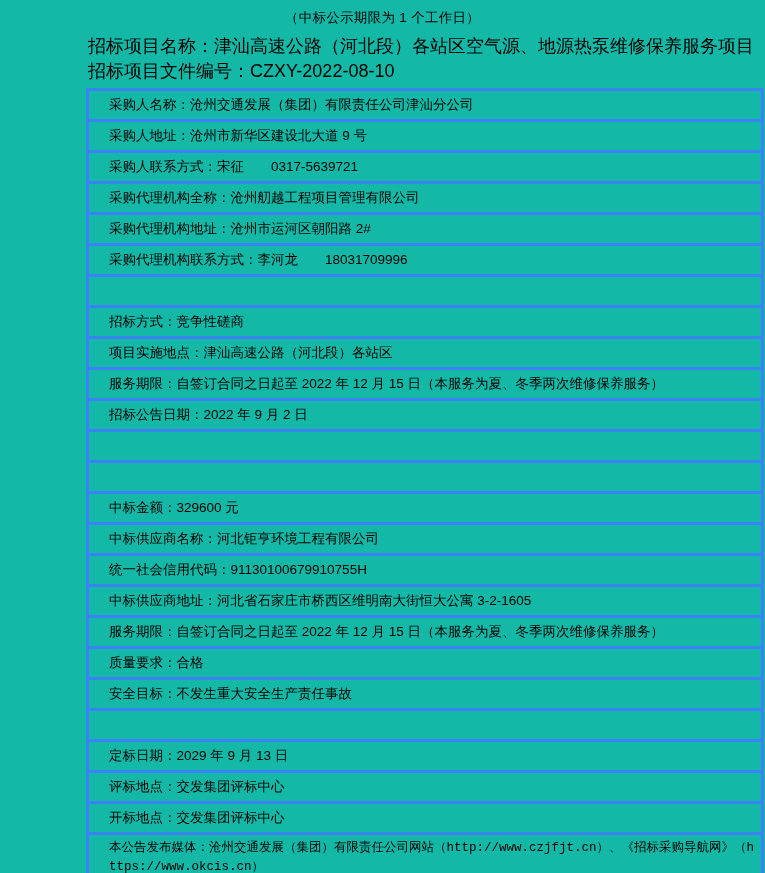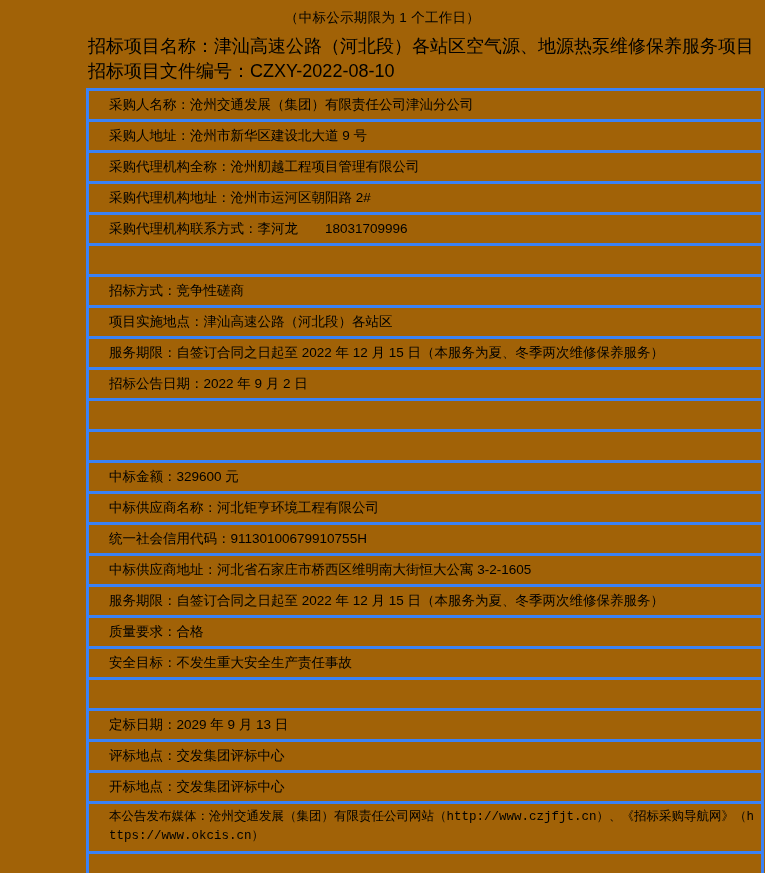--- a/index.html
+++ b/index.html
@@ -12,21 +12,21 @@
     height: 873px;
     font-family: "Liberation Sans", sans-serif;
     color: #000000;
     font-size: 13.5px;
   }
   .page {
     width: 765px;
     height: 873px;
     box-sizing: border-box;
     position: relative;
-    background: #a16207;
+    background: #14b8a6;
   }
   .notice {
     text-align: center;
     font-size: 13.5px;
     padding: 9px 0 7px 0;
     letter-spacing: 0.3px;
   }
   .head-lines {
     padding: 0 0 4px 88px;
     box-sizing: border-box;
@@ -87,20 +87,25 @@
             <span class="cell-text">采购人名称：沧州交通发展（集团）有限责任公司津汕分公司</span>
           </td>
         </tr>
       <tr>
           <td>
             <span class="cell-text">采购人地址：沧州市新华区建设北大道 9 号</span>
           </td>
         </tr>
       <tr>
           <td>
+            <span class="cell-text">采购人联系方式：宋征　　0317-5639721</span>
+          </td>
+        </tr>
+      <tr>
+          <td>
             <span class="cell-text">采购代理机构全称：沧州舠越工程项目管理有限公司</span>
           </td>
         </tr>
       <tr>
           <td>
             <span class="cell-text">采购代理机构地址：沧州市运河区朝阳路 2#</span>
           </td>
         </tr>
       <tr>
           <td>

